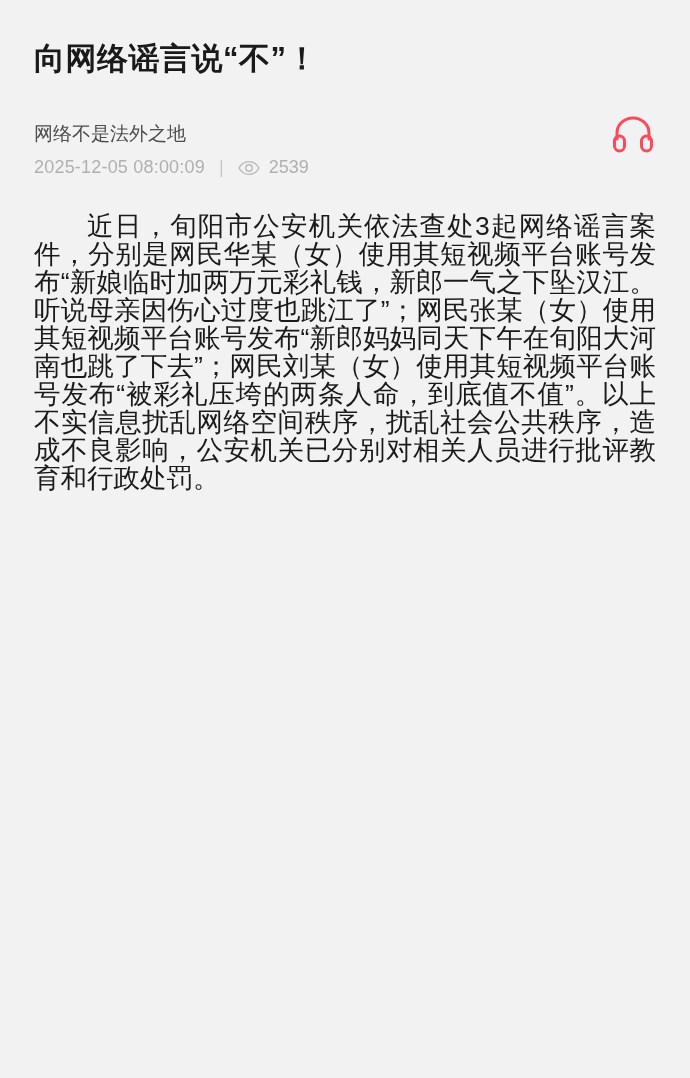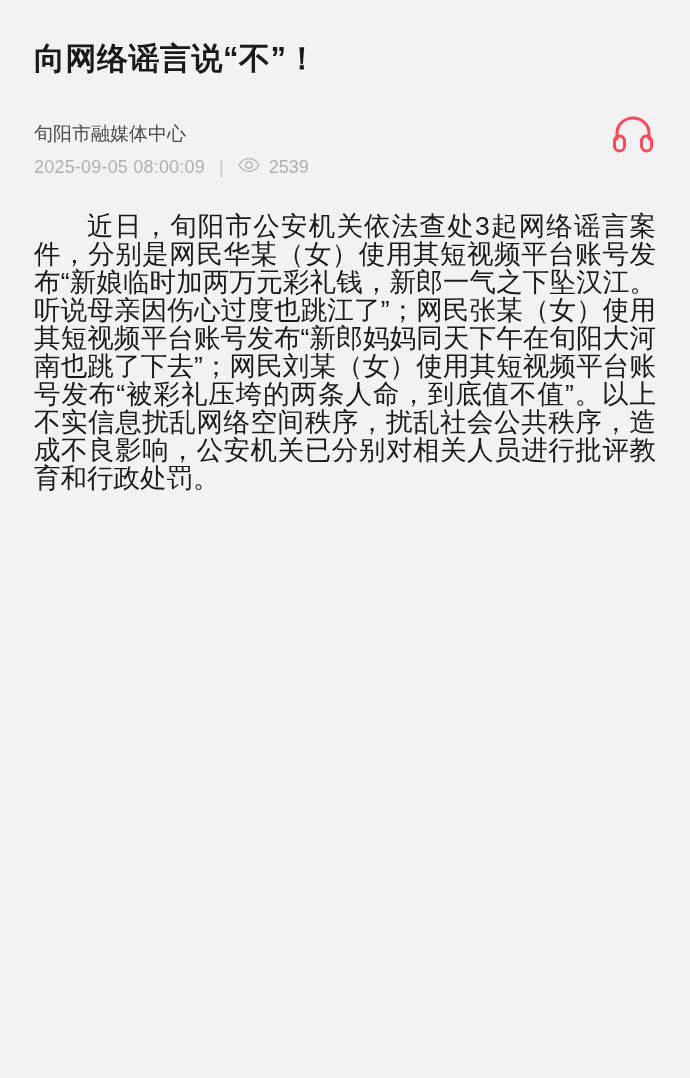--- a/index.html
+++ b/index.html
@@ -48,20 +48,21 @@
   }
   .timestamp {
     letter-spacing: 0.2px;
   }
   .meta-sep {
     margin: 0 14px;
     color: #c8c8c8;
   }
   .views-group {
     display: flex;
+    align-items: center;
   }
   .eye-icon {
     display: inline-block;
     width: 22px;
     height: 16px;
     margin-right: 9px;
     position: relative;
   }
   .views-count {
     font-size: 18px;
@@ -91,24 +92,24 @@
   }
 </style>
 </head>
 <body>
 
 <div class="page">
 
   <h1 class="article-title">向网络谣言说“不”！</h1>
 
   <div class="meta-block">
-    <div class="source">旬阳市融媒体中心</div>
+    <div class="source">网络不是法外之地</div>
 
     <div class="meta-line">
-      <span class="timestamp">2025-09-05 08:00:09</span>
+      <span class="timestamp">2025-12-05 08:00:09</span>
       <span class="meta-sep">|</span>
       <span class="views-group">
         <span class="eye-icon">
           <svg width="22" height="16" viewBox="0 0 22 16" fill="none" xmlns="http://www.w3.org/2000/svg">
             <path d="M1 8C3.4 3.6 7 1.6 11 1.6C15 1.6 18.6 3.6 21 8C18.6 12.4 15 14.4 11 14.4C7 14.4 3.4 12.4 1 8Z" stroke="#b8b8b8" stroke-width="1.4" fill="none"></path>
             <circle cx="11" cy="8" r="3.2" stroke="#b8b8b8" stroke-width="1.4" fill="none"></circle>
           </svg>
         </span>
         <span class="views-count">2539</span>
       </span>

